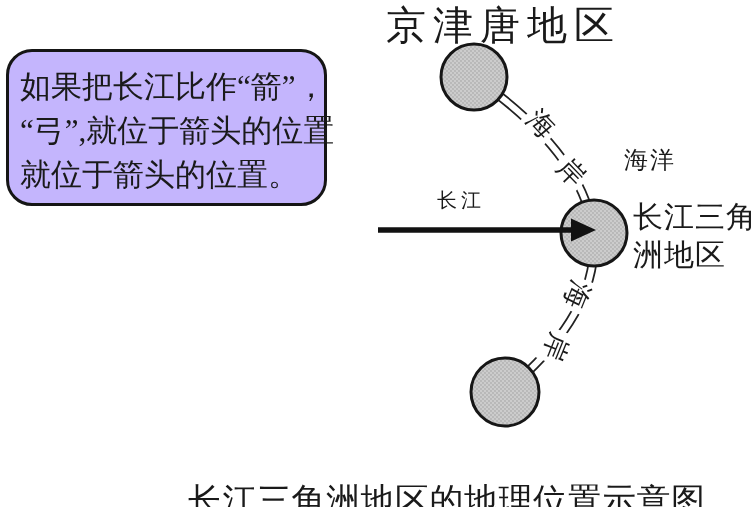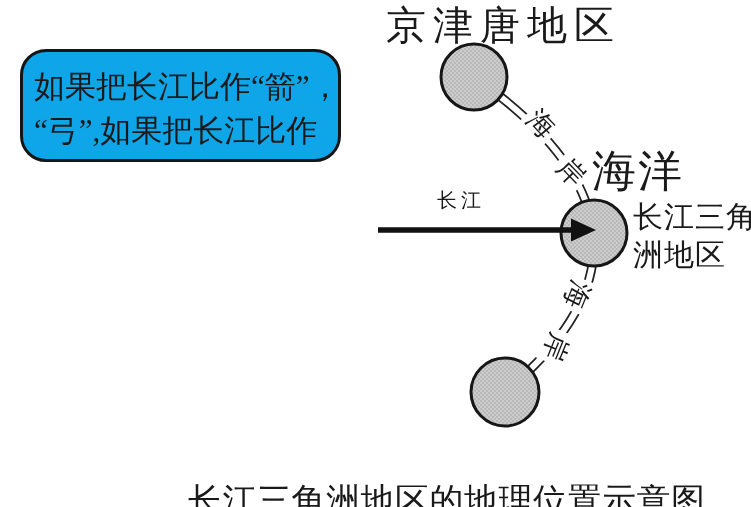--- a/index.html
+++ b/index.html
@@ -4,29 +4,29 @@
 <style>
   html,body{margin:0;padding:0;background:#fff;}
   .stage{
     position:relative;width:751px;height:507px;background:#fff;overflow:hidden;
     font-family:"Liberation Serif","DejaVu Serif",serif;color:#1a1a1a;
   }
   .stage svg{position:absolute;left:0;top:0;}
   .lbl{position:absolute;white-space:nowrap;line-height:1.15;}
   .lbl-jingjintang{left:386px;top:3px;font-size:40px;letter-spacing:7px;}
   .lbl-land{left:441px;top:109px;font-size:33px;letter-spacing:3px;}
-  .lbl-ocean{left:592px;top:147px;font-size:44px;letter-spacing:2px;}
+  .lbl-ocean{left:624px;top:147px;font-size:24px;letter-spacing:2px;}
   .lbl-river{left:437px;top:189px;font-size:20px;letter-spacing:4px;}
   .lbl-yangtze-delta{left:633px;top:198px;font-size:30px;line-height:38px;letter-spacing:1px;}
   .lbl-pearl-delta{left:392px;top:427px;font-size:32px;letter-spacing:1px;}
   .caption{position:absolute;left:188px;top:478px;font-size:34px;letter-spacing:0.5px;white-space:nowrap;}
   .note{
-    position:absolute;left:20px;top:49px;width:300px;
+    position:absolute;left:6px;top:49px;width:300px;
     border:3px solid #151515;border-radius:26px;
-    padding:13px 4px 6px 11px;background:#0ea5e9;
+    padding:13px 4px 6px 11px;background:#c4b5fd;
     font-size:31px;line-height:44px;
   }
   .note div{white-space:nowrap;}
   .coast-char{
     position:absolute;width:34px;height:34px;line-height:34px;text-align:center;
     font-size:27px;background:#fff;
   }
   .rot-a{transform:rotate(46deg);}
   .rot-b{transform:rotate(112deg);}
   .band-outer{fill:none;stroke:#222;stroke-width:9.5;}
@@ -55,21 +55,22 @@
     <circle class="region-circle" cx="474" cy="77" r="33" fill="url(#halftone)"></circle>
     <circle class="region-circle" cx="594" cy="233" r="33" fill="url(#halftone)"></circle>
     <circle class="region-circle" cx="505" cy="392" r="34" fill="url(#halftone)"></circle>
 
     <line class="arrow-shaft" x1="378" y1="230" x2="576" y2="230"></line>
     <polygon class="arrow-head" points="596,230 571,218.5 571,241.5"></polygon>
   </svg>
 
   <div class="note">
     <div>如果把长江比作“箭”，</div>
-    <div>“弓”,如果把长江比作</div>
+    <div>“弓”,就位于箭头的位置</div>
+    <div>就位于箭头的位置。</div>
   </div>
 
   <div class="lbl lbl-jingjintang">京津唐地区</div>
   <div class="lbl lbl-ocean">海洋</div>
   <div class="lbl lbl-river">长江</div>
 
   <div class="lbl lbl-yangtze-delta">
     <div>长江三角</div>
     <div>洲地区</div>
   </div>

